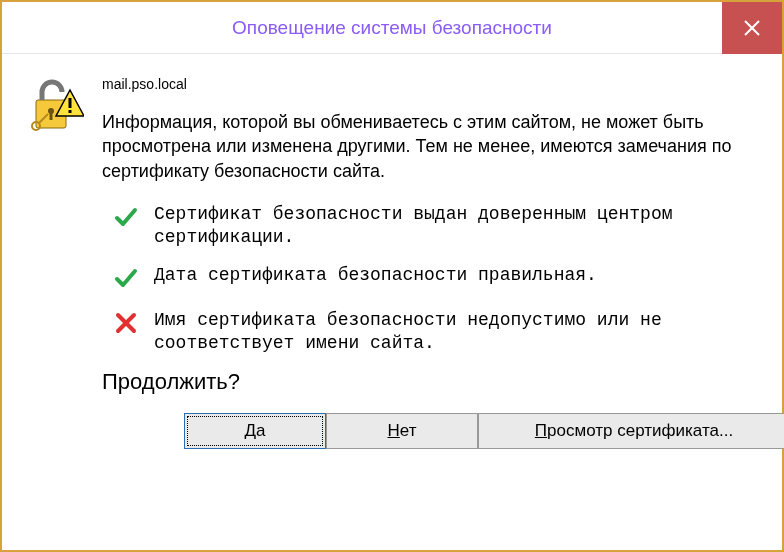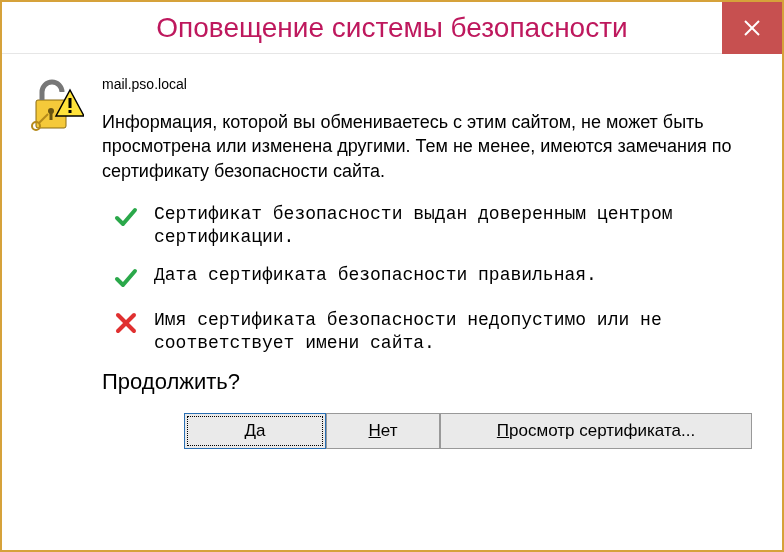--- a/index.html
+++ b/index.html
@@ -25,22 +25,22 @@
     height: 52px;
     background: #fff;
     display: flex;
     align-items: center;
     position: relative;
     border-bottom: 1px solid #e6e6e6;
   }
   .title-text {
     flex: 1;
     text-align: center;
-    font-size: 28px;
-    color: #be185d;
+    font-size: 19px;
+    color: #8b5cf6;
     padding-left: 60px;
   }
   .close-btn {
     width: 60px;
     height: 52px;
     background: #c75050;
     display: flex;
     align-items: center;
     justify-content: center;
     cursor: pointer;
@@ -72,21 +72,21 @@
     background: #eaeaea;
     border: 1px solid #999;
     display: flex;
     align-items: center;
     justify-content: center;
     font-size: 17px;
     cursor: pointer;
     padding: 0 4px;
   }
   .btn-yes { width: 142px; }
-  .btn-no { width: 114px; }
+  .btn-no { width: 152px; }
   .btn-cert { width: 312px; }
   .btn-focus {
     outline: 1px dotted #000;
     outline-offset: -4px;
     border: 1px solid #2a6fb3;
   }
   .ul { text-decoration: underline; }
 </style>
 </head>
 <body>

